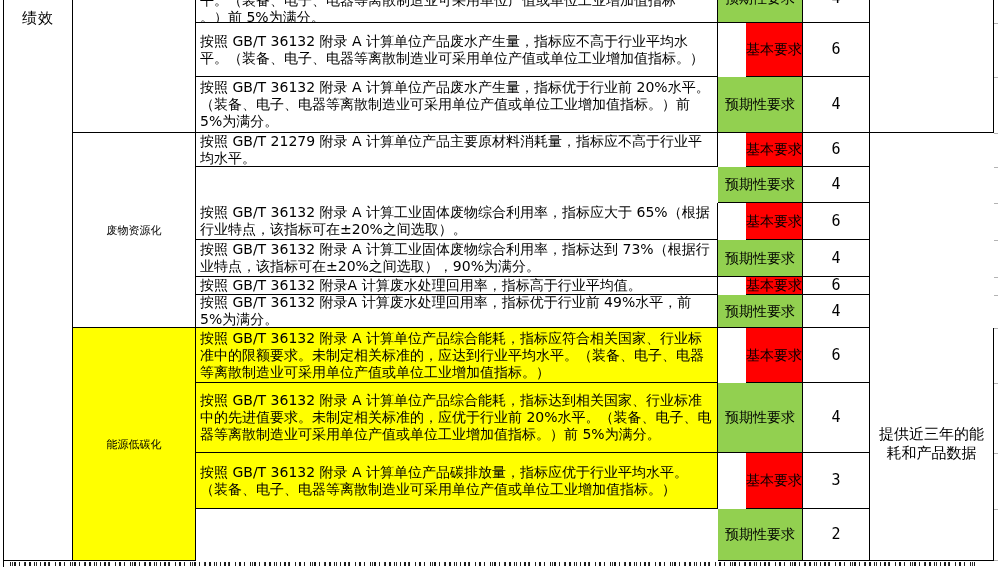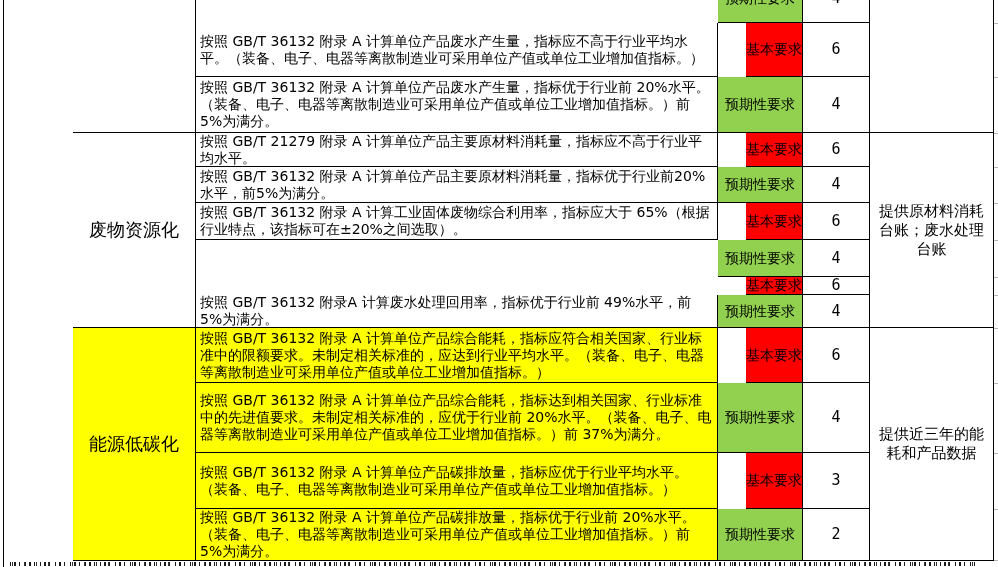--- a/index.html
+++ b/index.html
@@ -21,51 +21,58 @@
     display:flex;align-items:center;justify-content:center;
     text-align:center;font-size:14px;line-height:17px;
   }
   .desc{justify-content:flex-start;text-align:left;padding:1px 4px;}
   .desc .txt{width:100%;white-space:pre-line;}
   .req-basic{background:var(--red);margin-left:28px;}
   .req-expected{background:var(--green);}
   .hl{background:var(--yellow);align-items:center;}
   .score{font-family:"DejaVu Sans Mono","DejaVu Sans",monospace;font-size:15px;}
   .perf{align-items:flex-start;padding-top:10px;font-size:15px;letter-spacing:1px;}
-  .cat{font-size:18px;font-family:Liberation Serif, serif;}
+  .cat{font-size:11px;}
   .notes{padding:0 6px;line-height:19px;font-size:15px;}
   .top{align-items:flex-start;}
   .clipdesc{margin-top:-9px;}
   .cliptag{margin-top:-10px;display:block;}
   .sliver{border-right:none;border-bottom:1px solid #b3b3b3;position:relative;background:#fff;}
   .tick{position:absolute;left:0;width:100%;height:1px;background:#b3b3b3;}
   .bottomrow{border-right:none;border-bottom:none;justify-content:flex-start;align-items:flex-start;background:#fff;}
   .glyphtops{
     margin:1px 0 0 6px;height:4px;width:965px;
     background:
       repeating-linear-gradient(90deg,#1a1a1a 0 1px,transparent 1px 4px,#1a1a1a 4px 6px,transparent 6px 9px,#1a1a1a 9px 10px,transparent 10px 15px),
       repeating-linear-gradient(90deg,transparent 0 2px,#333 2px 3px,transparent 3px 12px);
   }
 </style>
 </head>
 <body>
 
 <div class="tbl">
 
+  <div class="cell perf" style="grid-area:1/1/14/2">
+    <span>绩效</span>
+  </div>
 
   <div class="cell cat" style="grid-area:1/2/4/3">
     <span></span>
   </div>
   <div class="cell cat" style="grid-area:4/2/10/3">
     <span>废物资源化</span>
   </div>
   <div class="cell cat hl" style="grid-area:10/2/14/3">
     <span>能源低碳化</span>
   </div>
 
+  <div class="cell desc top" style="grid-area:1/3/2/4">
+    <div class="txt clipdesc">平。（装备、电子、电器等离散制造业可采用单位产值或单位工业增加值指标
+。）前 5%为满分。</div>
+  </div>
   <div class="cell top req-expected" style="grid-area:1/4/2/5">
     <span class="cliptag">预期性要求</span>
   </div>
   <div class="cell score top" style="grid-area:1/5/2/6">
     <span class="cliptag">4</span>
   </div>
 
   <div class="cell desc" style="grid-area:2/3/3/4">
     <div class="txt">按照 GB/T 36132 附录 A 计算单位产品废水产生量，指标应不高于行业平均水平。（装备、电子、电器等离散制造业可采用单位产值或单位工业增加值指标。）</div>
   </div>
@@ -89,47 +96,50 @@
   <div class="cell desc" style="grid-area:4/3/5/4">
     <div class="txt">按照 GB/T 21279 附录 A 计算单位产品主要原材料消耗量，指标应不高于行业平均水平。</div>
   </div>
   <div class="cell req-basic" style="grid-area:4/4/5/5">
     <span>基本要求</span>
   </div>
   <div class="cell score" style="grid-area:4/5/5/6">
     <span>6</span>
   </div>
 
-  <div class="cell desc" style="grid-area:5/3/6/4">
-    <div class="txt">按照 GB/T 36132 附录 A 计算单位产品主要原材料消耗量，指标优于行业前20%水平，前5%为满分。</div>
-  </div>
   <div class="cell req-expected" style="grid-area:5/4/6/5">
     <span>预期性要求</span>
   </div>
   <div class="cell score" style="grid-area:5/5/6/6">
     <span>4</span>
   </div>
 
   <div class="cell desc" style="grid-area:6/3/7/4">
     <div class="txt">按照 GB/T 36132 附录 A 计算工业固体废物综合利用率，指标应大于 65%（根据行业特点，该指标可在±20%之间选取）。</div>
   </div>
   <div class="cell req-basic" style="grid-area:6/4/7/5">
     <span>基本要求</span>
   </div>
   <div class="cell score" style="grid-area:6/5/7/6">
     <span>6</span>
   </div>
 
+  <div class="cell desc" style="grid-area:7/3/8/4">
+    <div class="txt">按照 GB/T 36132 附录 A 计算工业固体废物综合利用率，指标达到 73%（根据行业特点，该指标可在±20%之间选取），90%为满分。</div>
+  </div>
   <div class="cell req-expected" style="grid-area:7/4/8/5">
     <span>预期性要求</span>
   </div>
   <div class="cell score" style="grid-area:7/5/8/6">
     <span>4</span>
   </div>
 
+  <div class="cell desc" style="grid-area:8/3/9/4">
+    <div class="txt">按照 GB/T 36132 附录A 计算废水处理回用率，指标高于行业平均值。</div>
+  </div>
   <div class="cell req-basic" style="grid-area:8/4/9/5">
     <span>基本要求</span>
   </div>
   <div class="cell score" style="grid-area:8/5/9/6">
     <span>6</span>
   </div>
 
   <div class="cell desc" style="grid-area:9/3/10/4">
     <div class="txt">按照 GB/T 36132 附录A 计算废水处理回用率，指标优于行业前 49%水平，前5%为满分。</div>
   </div>
@@ -144,54 +154,48 @@
     <div class="txt">按照 GB/T 36132 附录 A 计算单位产品综合能耗，指标应符合相关国家、行业标准中的限额要求。未制定相关标准的，应达到行业平均水平。（装备、电子、电器等离散制造业可采用单位产值或单位工业增加值指标。）</div>
   </div>
   <div class="cell req-basic" style="grid-area:10/4/11/5">
     <span>基本要求</span>
   </div>
   <div class="cell score" style="grid-area:10/5/11/6">
     <span>6</span>
   </div>
 
   <div class="cell desc hl" style="grid-area:11/3/12/4">
-    <div class="txt">按照 GB/T 36132 附录 A 计算单位产品综合能耗，指标达到相关国家、行业标准中的先进值要求。未制定相关标准的，应优于行业前 20%水平。（装备、电子、电器等离散制造业可采用单位产值或单位工业增加值指标。）前 37%为满分。</div>
+    <div class="txt">按照 GB/T 36132 附录 A 计算单位产品综合能耗，指标达到相关国家、行业标准中的先进值要求。未制定相关标准的，应优于行业前 20%水平。（装备、电子、电器等离散制造业可采用单位产值或单位工业增加值指标。）前 5%为满分。</div>
   </div>
   <div class="cell req-expected" style="grid-area:11/4/12/5">
     <span>预期性要求</span>
   </div>
   <div class="cell score" style="grid-area:11/5/12/6">
     <span>4</span>
   </div>
 
   <div class="cell desc hl" style="grid-area:12/3/13/4">
     <div class="txt">按照 GB/T 36132 附录 A 计算单位产品碳排放量，指标应优于行业平均水平。（装备、电子、电器等离散制造业可采用单位产值或单位工业增加值指标。）</div>
   </div>
   <div class="cell req-basic" style="grid-area:12/4/13/5">
     <span>基本要求</span>
   </div>
   <div class="cell score" style="grid-area:12/5/13/6">
     <span>3</span>
   </div>
 
-  <div class="cell desc hl" style="grid-area:13/3/14/4">
-    <div class="txt">按照 GB/T 36132 附录 A 计算单位产品碳排放量，指标优于行业前 20%水平。（装备、电子、电器等离散制造业可采用单位产值或单位工业增加值指标。）前 5%为满分。</div>
-  </div>
   <div class="cell req-expected" style="grid-area:13/4/14/5">
     <span>预期性要求</span>
   </div>
   <div class="cell score" style="grid-area:13/5/14/6">
     <span>2</span>
   </div>
 
   <div class="cell notes" style="grid-area:1/6/4/7">
     <span></span>
-  </div>
-  <div class="cell notes" style="grid-area:4/6/10/7">
-    <span>提供原材料消耗台账；废水处理台账</span>
   </div>
   <div class="cell notes" style="grid-area:10/6/14/7">
     <span>提供近三年的能耗和产品数据</span>
   </div>
 
   <div class="cell sliver" style="grid-area:1/7/14/8">
     <div class="tick" style="top:23px"></div>
     <div class="tick" style="top:77px"></div>
     <div class="tick" style="top:133px"></div>
     <div class="tick" style="top:167px"></div>

